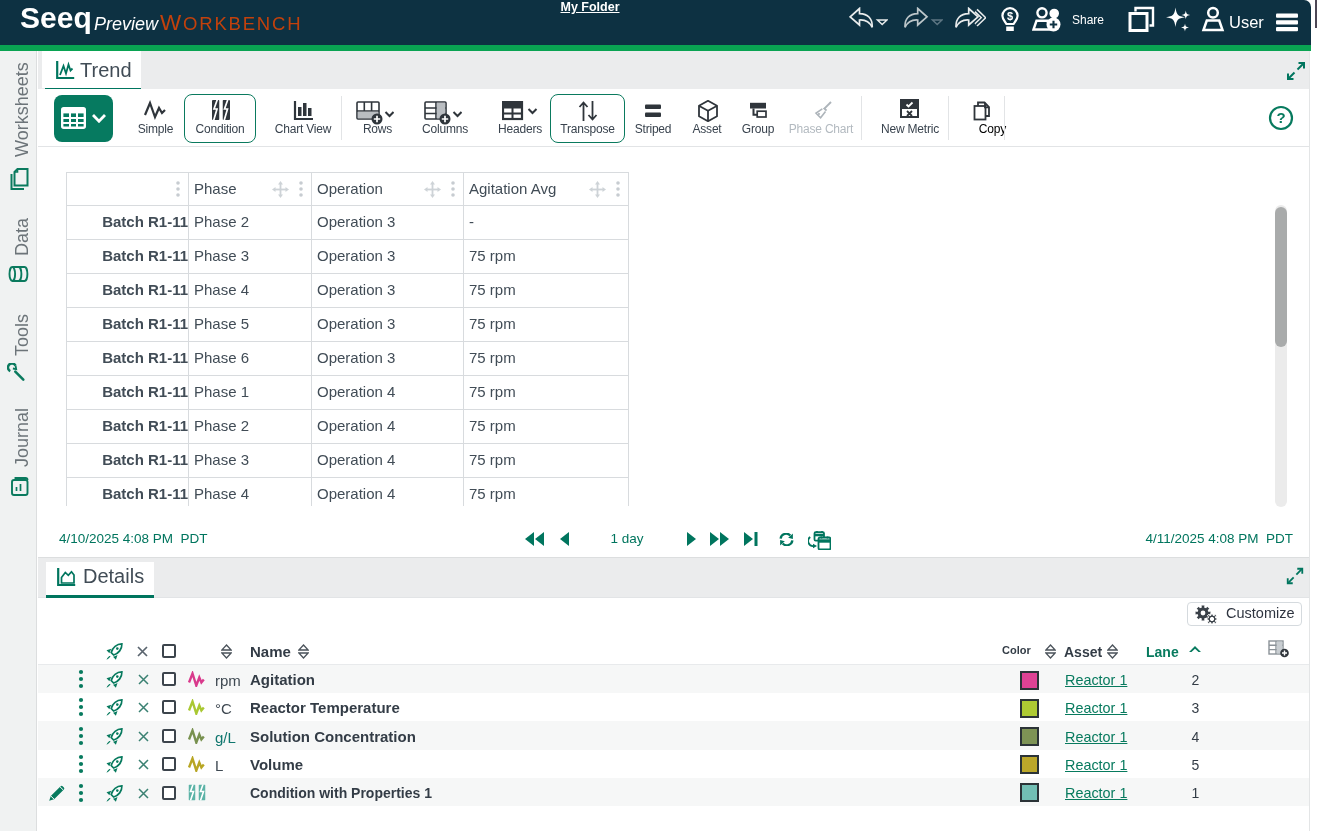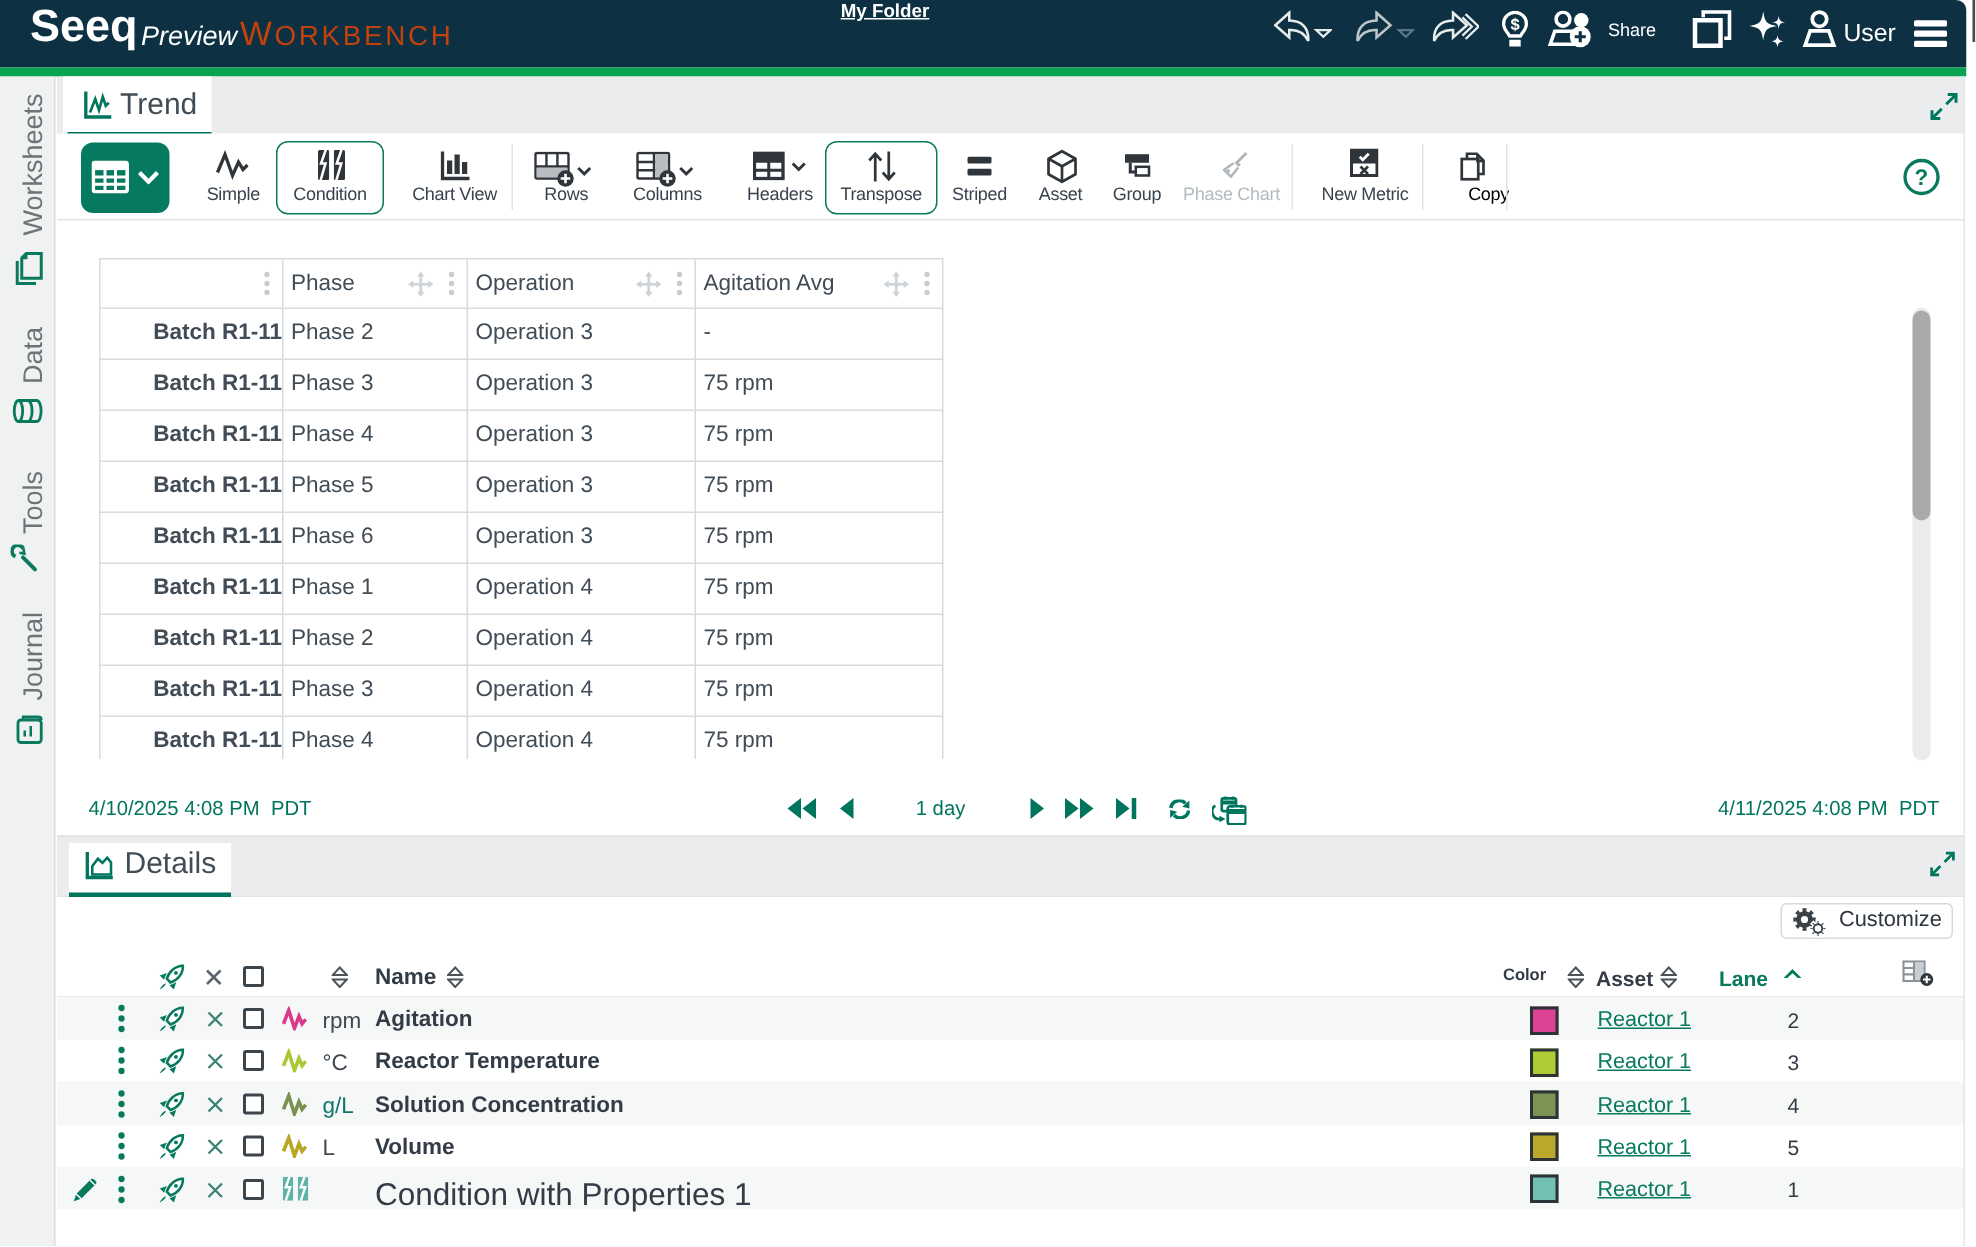--- a/index.html
+++ b/index.html
@@ -833,20 +833,20 @@
         <g clip-path="url(#rb1)">
           <rect x="0.5" y="0.5" width="7" height="16" fill="#5cb3a7"></rect>
           <path d="M5.5 -1 L2.5 7.5 L5.5 7.5 L2 18" stroke="#fff" stroke-width="1.6" fill="none"></path>
         </g>
         <g clip-path="url(#rb2)">
           <rect x="10.5" y="0.5" width="7" height="16" fill="#5cb3a7"></rect>
           <path d="M15.5 -1 L12.5 7.5 L15.5 7.5 L12 18" stroke="#fff" stroke-width="1.6" fill="none"></path>
         </g>
       </svg>
     </div>
-<div class="abs" style="left:250px;top:785px;font-size:21px;font-weight:normal;color:#333c46;">Condition with Properties 1</div>
+<div class="abs" style="left:250px;top:785px;font-size:14px;font-weight:bold;color:#333c46;">Condition with Properties 1</div>
 <div class="abs" style="left:1020px;top:783px;width:19px;height:19px;background:#72bfb4;border:2px solid #2b3337;"></div>
 <div class="abs" style="left:1065px;top:785px;font-size:14.4px;color:#077a5e;text-decoration:underline;">Reactor 1</div>
 <div class="abs" style="left:1183px;top:785px;width:25px;text-align:center;font-size:14px;color:#333c46;">1</div>
 
 <div class="abs" style="left:1309px;top:51px;width:1px;height:780px;background:#e3e5e6;"></div>
 
 </div>
 
 </body></html>

